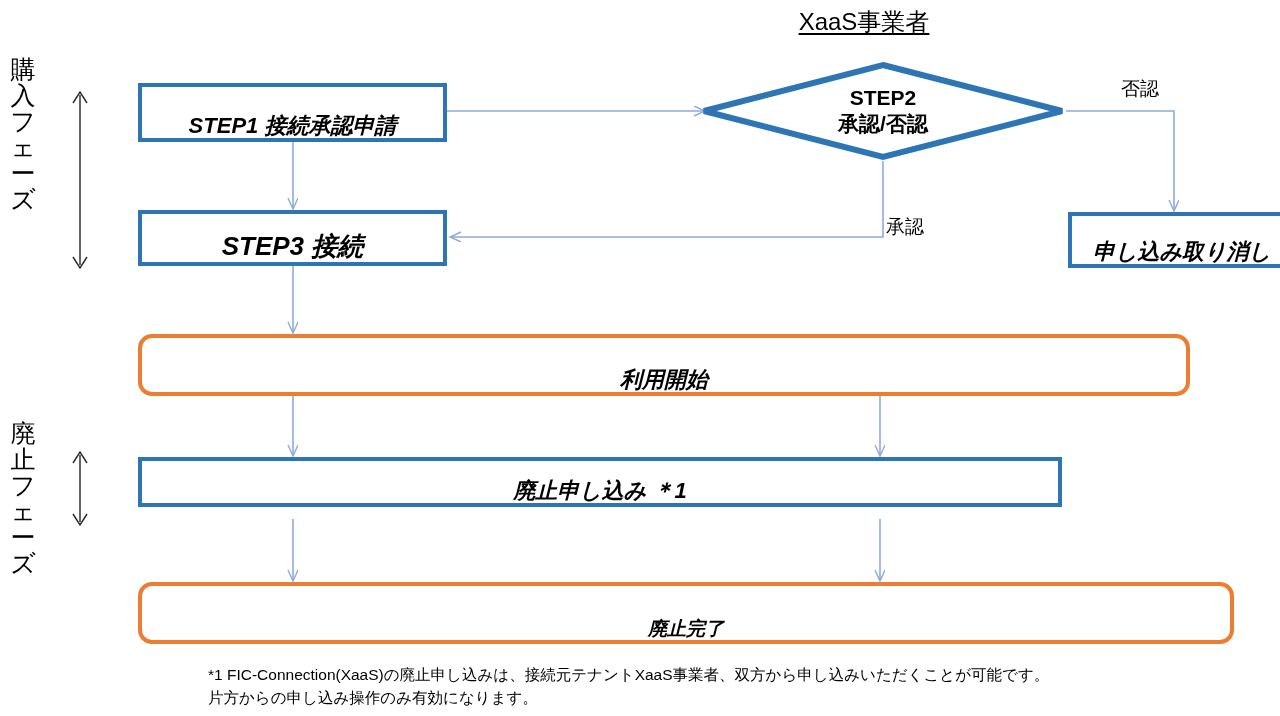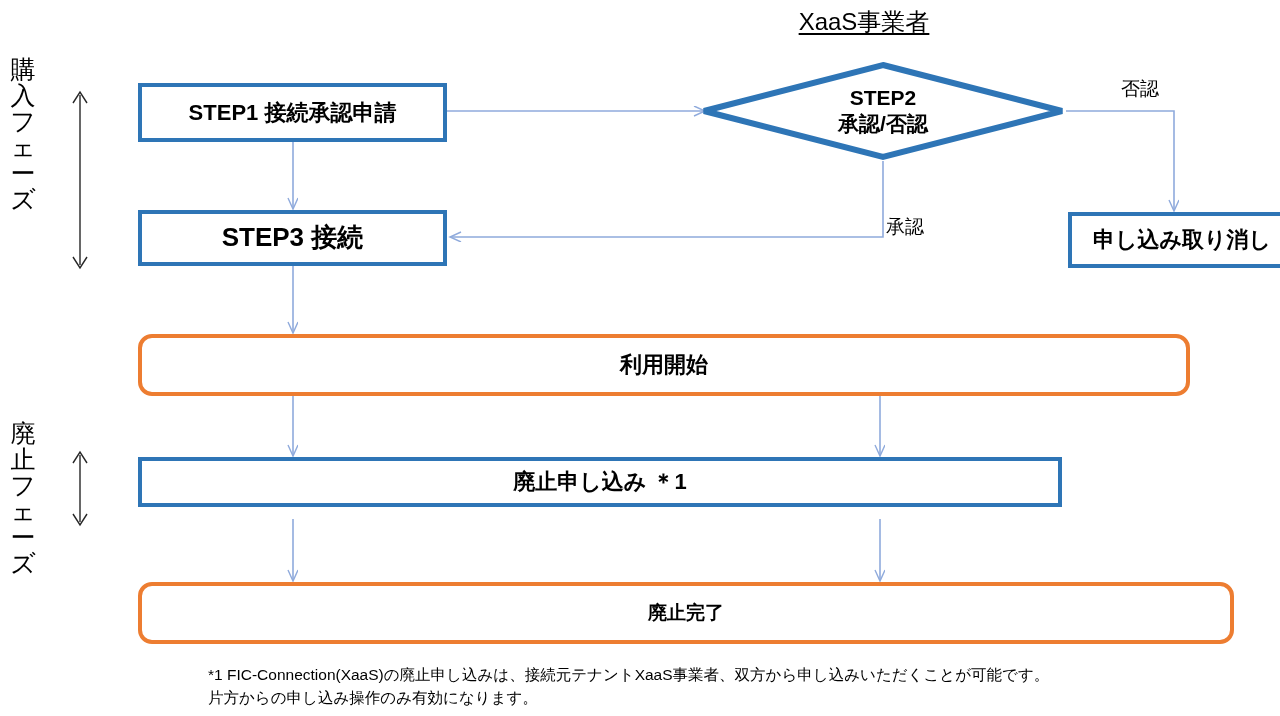--- a/index.html
+++ b/index.html
@@ -48,25 +48,26 @@
     width: 30px;
     text-align: center;
     white-space: pre-line;
   }
 
   
   .node {
     position: absolute;
     box-sizing: border-box;
     display: flex;
-    align-items: center;
+    align-items: flex-end;
     justify-content: center;
     background: #ffffff;
     font-weight: bold;
     text-align: center;
+    font-style: italic;
   }
   .node.blue {
     border: 4px solid #2E75B6;
   }
   .node.orange {
     border: 4px solid #ED7D31;
     border-radius: 14px;
   }
   .node-label { white-space: pre-line; line-height: 1.15; }
 

